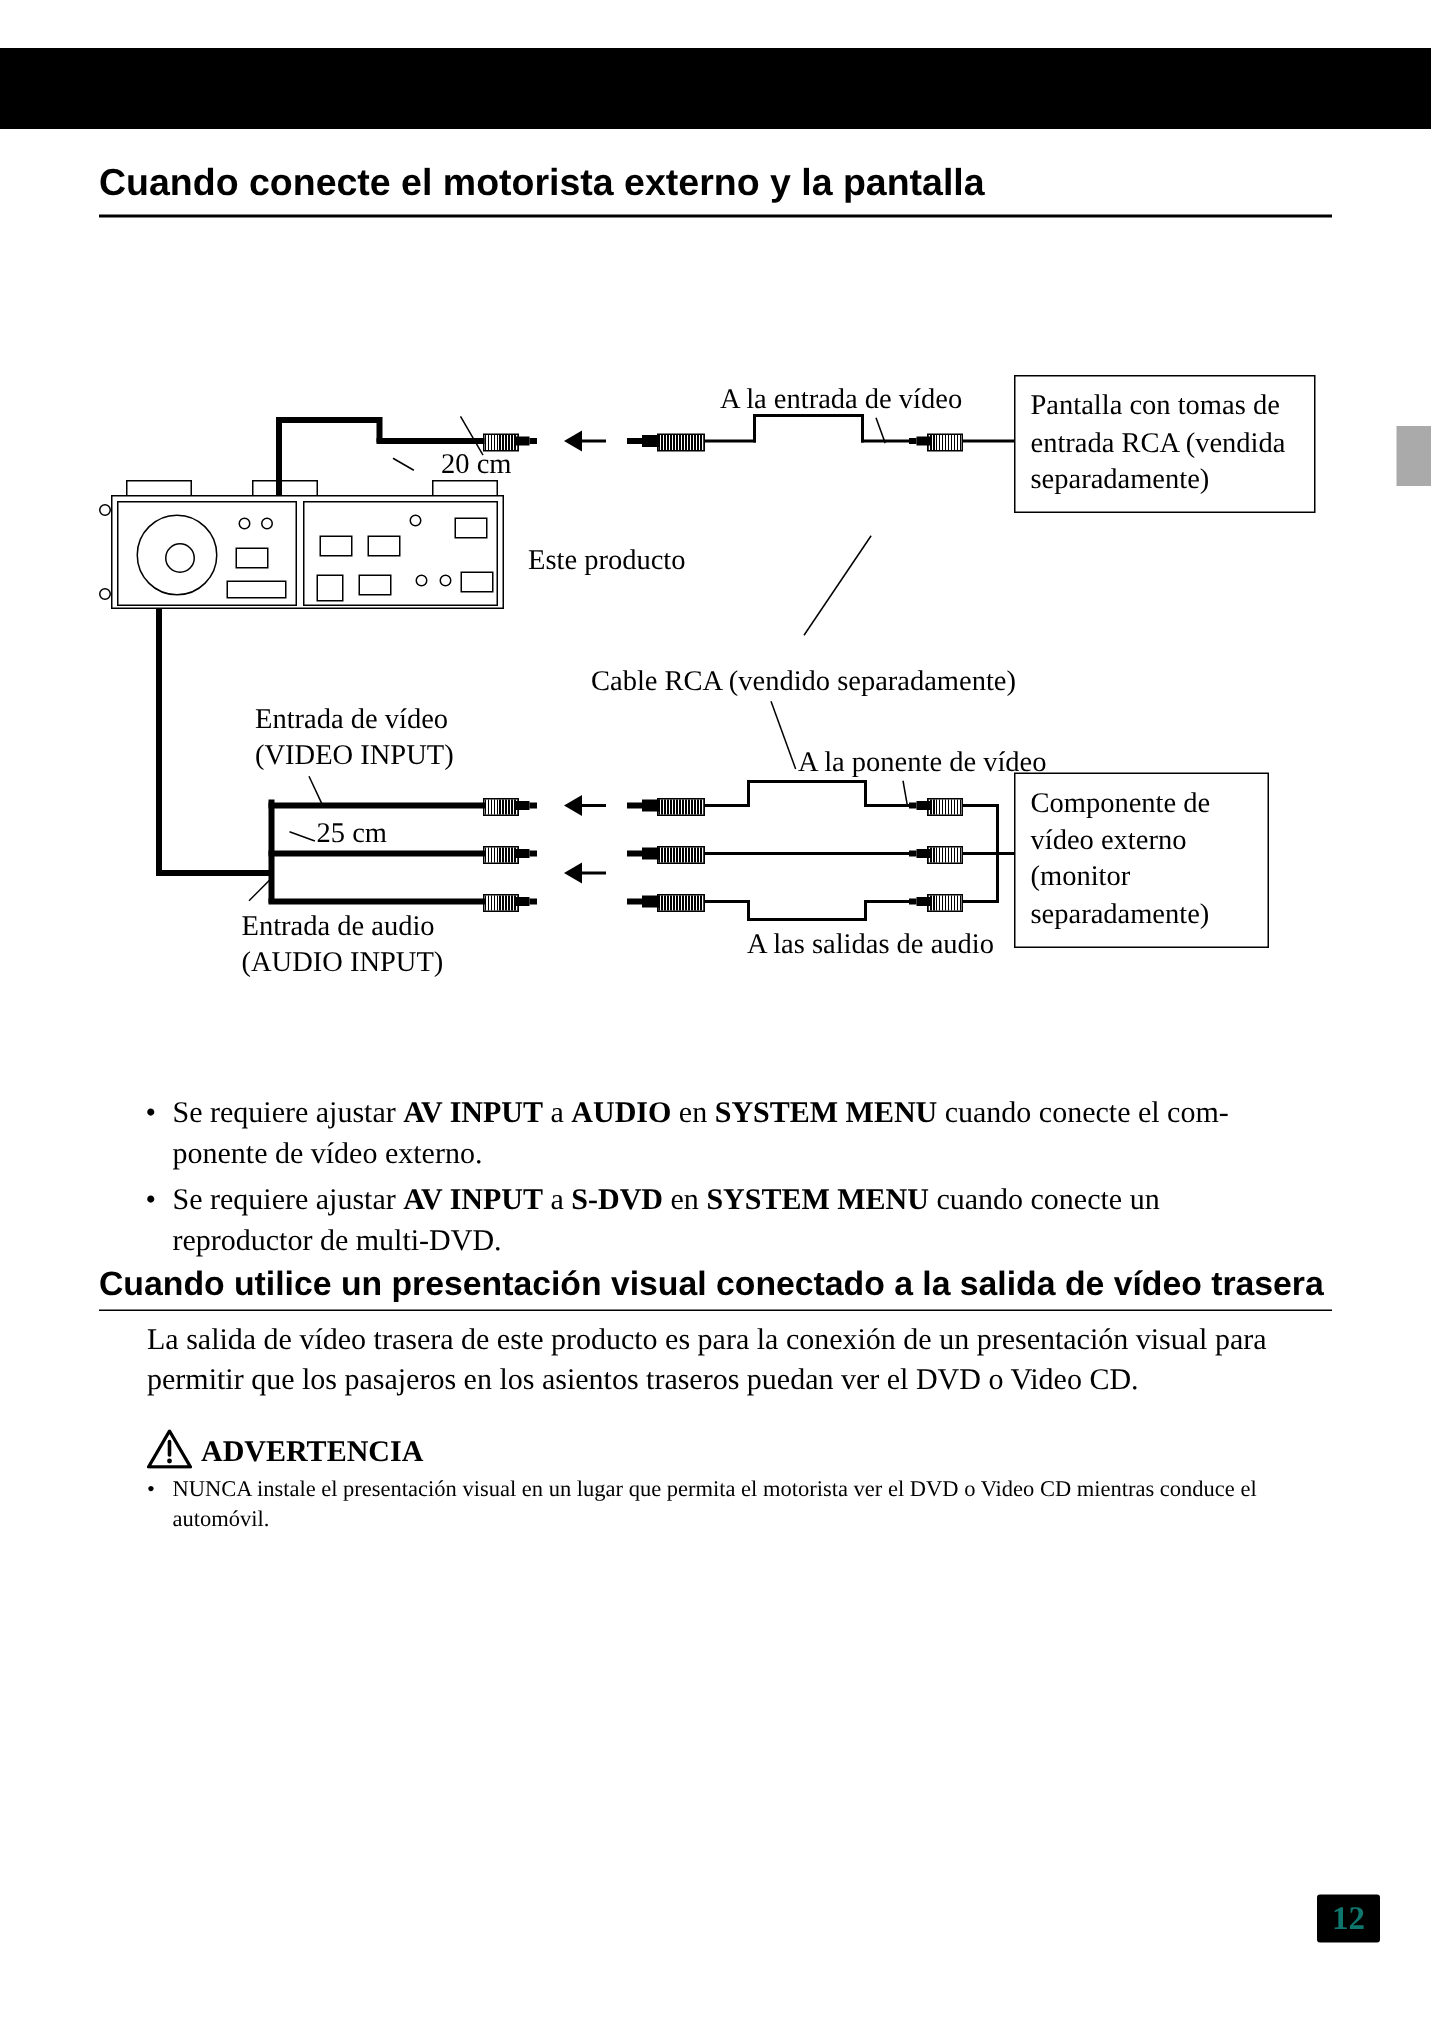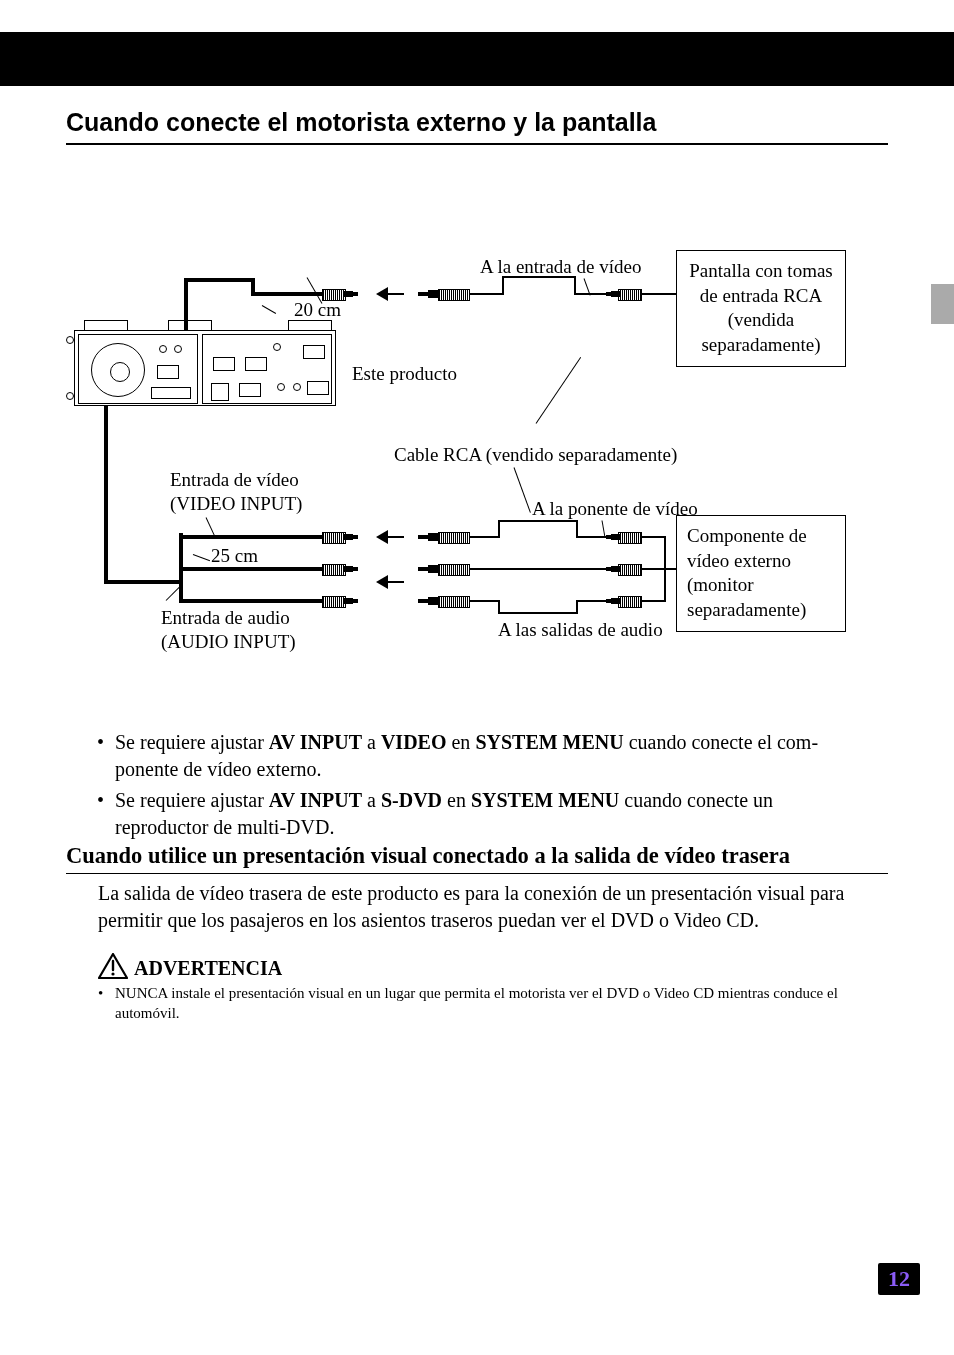--- a/index.html
+++ b/index.html
@@ -218,21 +218,21 @@
     line-height: 1.35;
   }
   .bullets li { margin-bottom: 4px; padding-left: 0px;}
   .bullets ul { list-style: none; }
   .bullets .b::before { content: "•"; position: absolute; margin-left: -18px; }
   .sub-title {
     position: absolute;
     top: 843px;
     left: 66px;
     width: 822px;
-    font-family: Liberation Serif, serif;
+    font-family: Liberation Sans, sans-serif;
     font-weight: bold;
     font-size: 22.5px;
     border-bottom: 1px solid #000;
     padding-bottom: 4px;
   }
   .para {
     position: absolute;
     left: 98px;
     top: 880px;
     width: 780px;
@@ -260,21 +260,21 @@
     width: 760px;
     font-size: 15px;
     line-height: 1.3;
   }
   .warn-bullet::before { content: "•"; position: absolute; margin-left: -17px; }
   .page-num {
     position: absolute;
     right: 34px;
     bottom: 60px;
     background: #000;
-    color: #8b5cf6;
+    color: #0f766e;
     font-weight: bold;
     font-family: "Times New Roman", serif;
     font-size: 22px;
     padding: 3px 10px;
     border-radius: 2px;
   }
   b.sb { font-weight: bold; }
 </style>
 </head>
 <body>
@@ -288,21 +288,21 @@
 <div class="diagram">
 
   <div class="lead-line" style="left:241px; top:107px; width:30px; transform: rotate(60deg);"></div>
 
   <div class="label" style="left:228px; top:128px;">20 cm</div>
   <div class="lead-line" style="left:196px; top:135px; width:16px; transform: rotate(30deg);"></div>
 
   <div class="label" style="left:414px; top:85px;">A la entrada de vídeo</div>
   <div class="lead-line" style="left:518px; top:108px; width:18px; transform: rotate(70deg);"></div>
 
-  <div class="box" style="left:610px; top:80px; width:170px;text-align:center;">Pantalla con tomas de entrada RCA (vendida separadamente)</div>
+  <div class="box" style="left:610px; top:80px; width:201px;">Pantalla con tomas de entrada RCA (vendida separadamente)</div>
 
   <div class="plug" style="left:256px; top:117px;">
       <span class="tip"></span>
     </div>
   <div class="arrow-left" style="left:310px; top:117px;"></div>
   <div class="adapter" style="left:352px; top:117px;">
       <span class="mid"></span>
     </div>
   <div class="plug rev" style="left:540px; top:117px;">
       <span class="tip"></span>
@@ -431,21 +431,21 @@
 (AUDIO INPUT)</div>
   <div class="lead-line" style="left:100px; top:430px; width:20px; transform: rotate(-45deg);"></div>
 
   <div class="label" style="left:432px; top:448px;">A las salidas de audio</div>
 
 </div>
 
 <div class="bullets">
   <ul>
     <li class="b">
-      <span>Se requiere ajustar </span><b class="sb">AV INPUT</b><span> a </span><b class="sb">VIDEO</b><span> en </span><b class="sb">SYSTEM MENU</b><span style="white-space:pre-line;"> cuando conecte el com-
+      <span>Se requiere ajustar </span><b class="sb">AV INPUT</b><span> a </span><b class="sb">AUDIO</b><span> en </span><b class="sb">SYSTEM MENU</b><span style="white-space:pre-line;"> cuando conecte el com-
 ponente de vídeo externo.</span>
     </li>
     <li class="b">
       <span>Se requiere ajustar </span><b class="sb">AV INPUT</b><span> a </span><b class="sb">S-DVD</b><span> en </span><b class="sb">SYSTEM MENU</b><span style="white-space:pre-line;"> cuando conecte un
 reproductor de multi-DVD.</span>
     </li>
   </ul>
 </div>
 
 <h2 class="sub-title">Cuando utilice un presentación visual conectado a la salida de vídeo trasera</h2>

